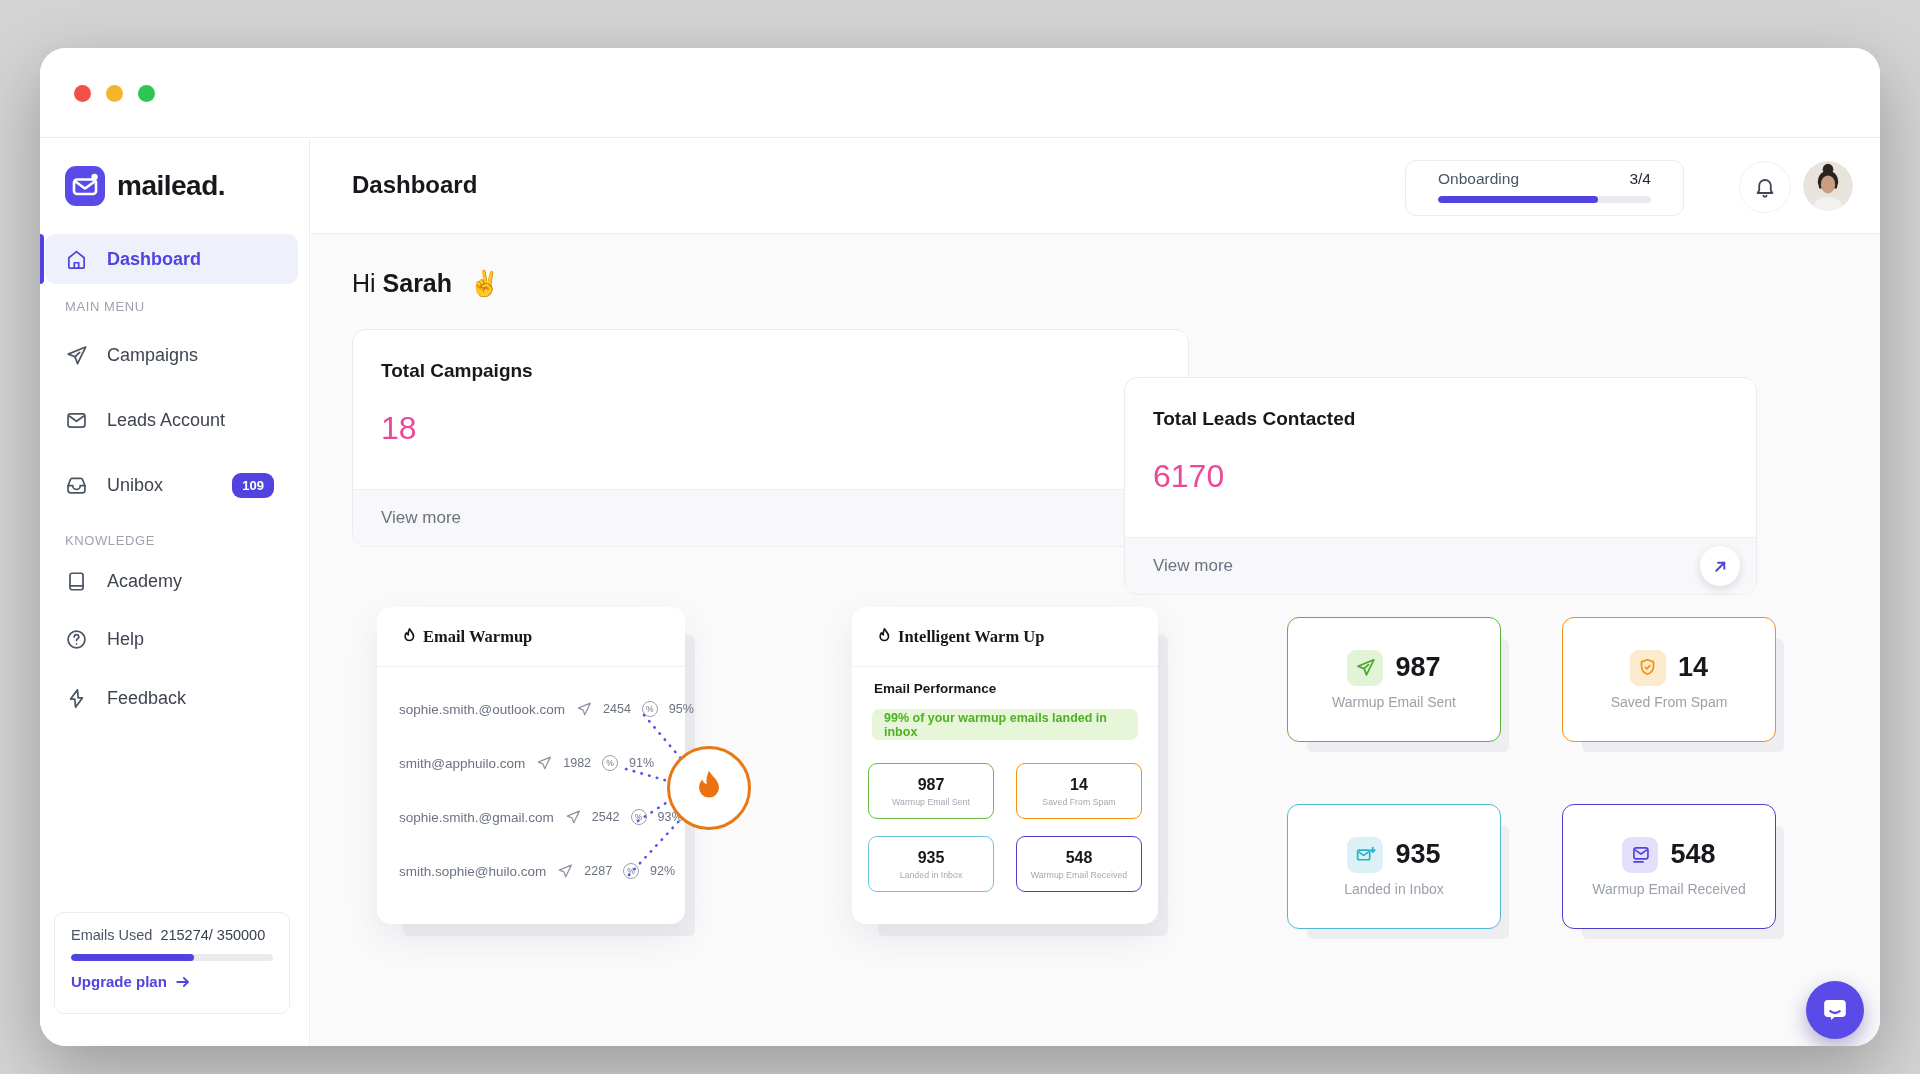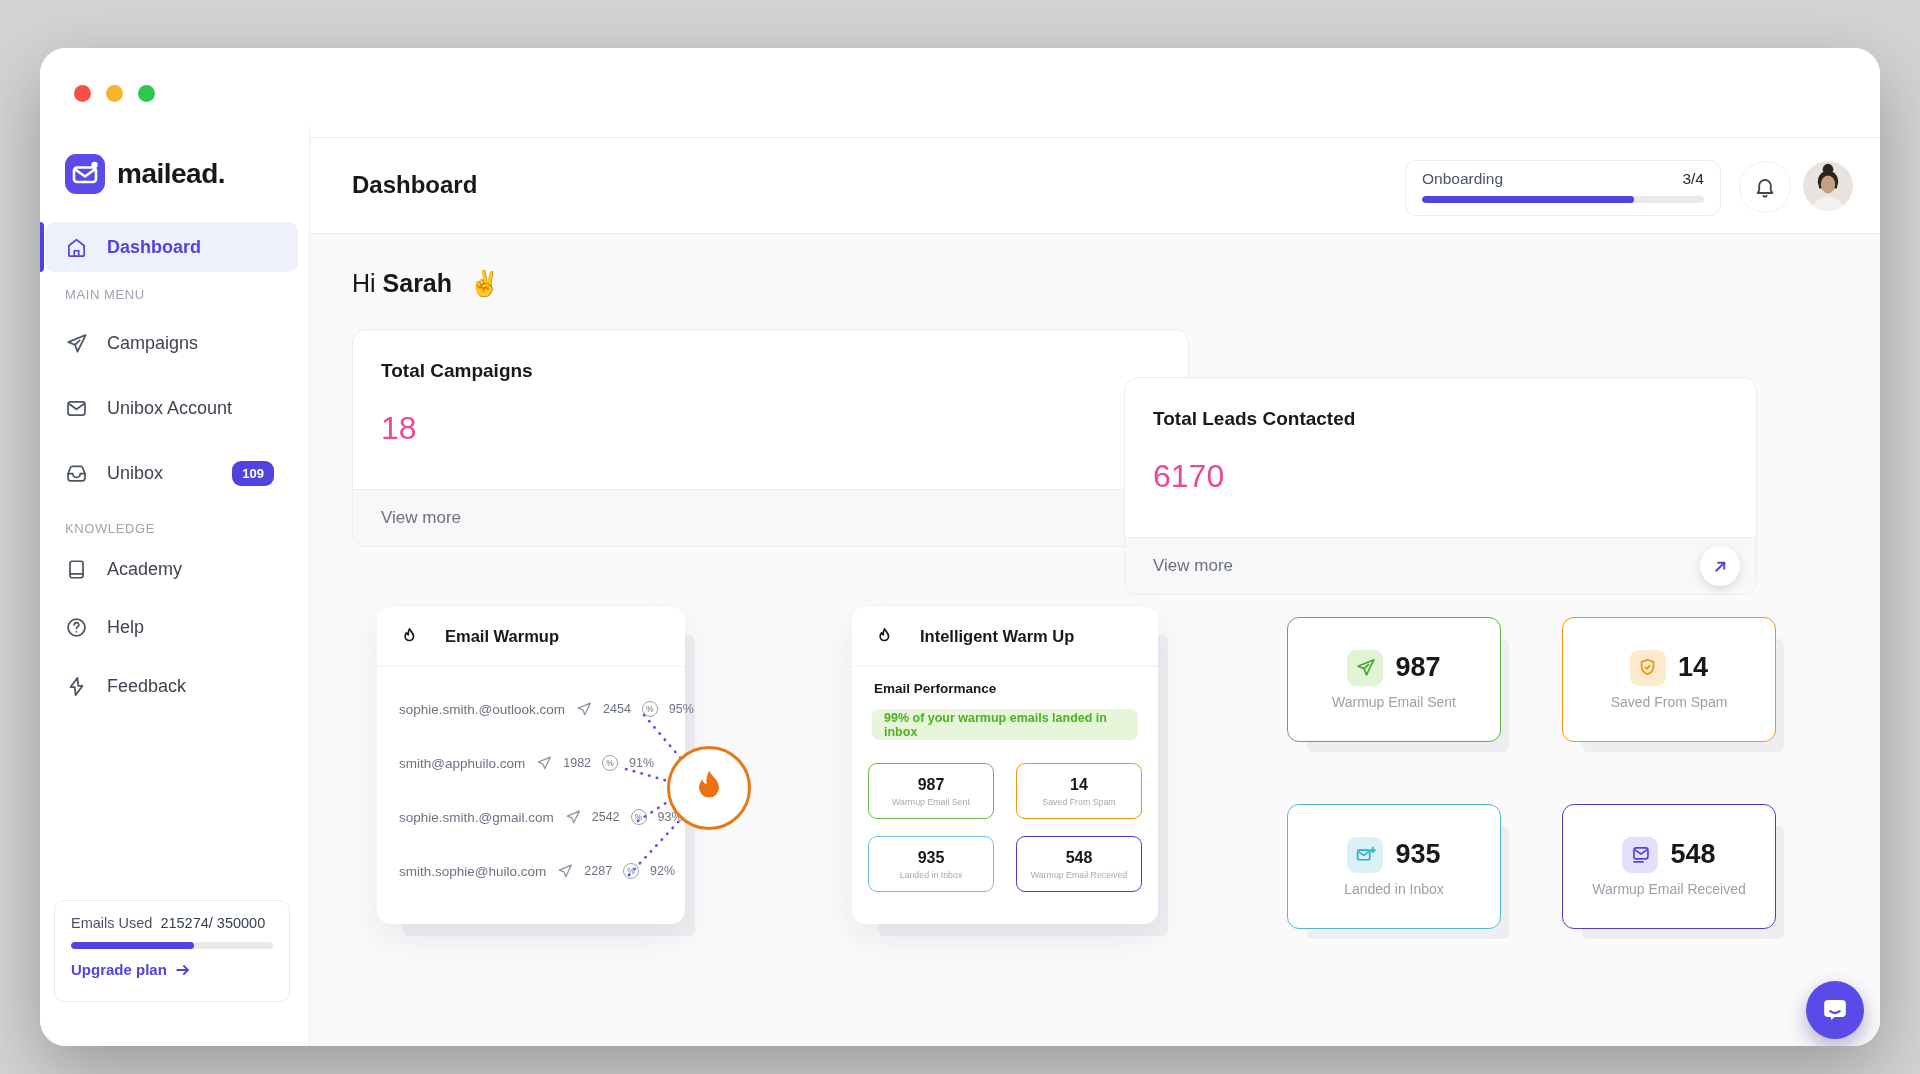--- a/index.html
+++ b/index.html
@@ -8,21 +8,21 @@
   .stage { position:relative; width:1920px; height:1074px; }
   .window { position:absolute; left:40px; top:48px; width:1840px; height:998px;
             background:#fff; border-radius:26px; box-shadow:0 24px 70px rgba(0,0,0,.28); overflow:hidden; }
 
   
   .topbar { position:absolute; left:0; top:0; width:100%; height:90px; background:#fff; border-bottom:1px solid #ededf0; }
   .dot { position:absolute; top:37px; width:17px; height:17px; border-radius:50%; }
   .dot.r { left:34px; } .dot.y { left:66px; } .dot.g { left:98px; }
 
   
-  .sidebar { position:absolute; left:0; top:79px; bottom:0; width:270px; background:#fff; border-right:1px solid #ededf0; }
+  .sidebar { position:absolute; left:0; top:91px; bottom:0; width:270px; background:#fff; border-right:1px solid #ededf0; }
   .logo { position:absolute; left:25px; top:27px; display:flex; align-items:center; gap:12px; }
   .logo-text { font-size:28px; font-weight:800; color:#17181c; letter-spacing:-0.5px; }
   .nav-item { position:absolute; left:5px; width:253px; height:50px; border-radius:10px;
               display:flex; align-items:center; gap:19px; padding-left:20px;
               font-size:18px; color:#3f4451; cursor:pointer; }
   .nav-item svg { width:23px; height:23px; color:#4b5563; flex:0 0 auto; }
   .nav-item.active { background:#eef0fb; color:#5143e0; font-weight:700; }
   .nav-item.active svg { color:#5143e0; }
   .active-bar { position:absolute; left:0; top:95px; width:4px; height:50px; background:#5143e0; border-radius:0 4px 4px 0; }
   .sec-label { position:absolute; left:25px; font-size:13px; letter-spacing:.6px; color:#9ca3af; }
@@ -35,22 +35,22 @@
   .usage-value { font-size:14.5px; color:#374151; }
   .meter { margin-top:11px; height:7px; background:#e9e9ee; border-radius:4px; overflow:hidden; }
   .meter > div { height:100%; background:#5143e0; border-radius:4px; }
   .upgrade { margin-top:12px; display:flex; align-items:center; gap:8px; font-size:15px; font-weight:700; color:#5143e0; cursor:pointer; }
   .upgrade svg { width:16px; height:16px; }
 
   
   .main { position:absolute; left:271px; top:91px; right:0; bottom:0; background:#fafafb; }
   .main-header { position:absolute; left:0; top:0; width:100%; height:95px; background:#fff; border-bottom:1px solid #ededf0; }
   .page-title { position:absolute; left:41px; top:32px; font-size:24px; font-weight:700; color:#17181c; }
-  .onboard { position:absolute; left:1094px; top:21px; width:316px; height:56px; border:1px solid #ececf0;
-             border-radius:11px; background:#fff; padding:9px 16px 0; }
+  .onboard { position:absolute; left:1094px; top:21px; width:279px; height:56px; border:1px solid #ececf0;
+             border-radius:11px; background:#fff; padding:9px 32px 0; }
   .onboard-row { display:flex; justify-content:space-between; align-items:center; }
   .onboard-label { font-size:15.5px; color:#4b5563; }
   .onboard-val { font-size:15.5px; color:#1f2430; }
   .onboard .meter { margin-top:8px; }
   .bell-btn { position:absolute; left:1428px; top:22px; width:52px; height:52px; border-radius:50%;
               border:1px solid #f0f0f3; background:#fff; display:flex; align-items:center; justify-content:center; cursor:pointer; }
   .bell-btn svg { width:24px; height:24px; color:#3f4451; }
   .avatar { position:absolute; left:1492px; top:22px; width:50px; height:50px; border-radius:50%; overflow:hidden; cursor:pointer; }
 
   .greeting { position:absolute; left:41px; top:130px; font-size:25px; color:#17181c; }
@@ -69,21 +69,21 @@
   .viewmore { font-size:17px; color:#6b7280; cursor:pointer; }
   .arrow-btn { width:40px; height:40px; border-radius:50%; background:#fff; box-shadow:0 3px 10px rgba(30,30,60,.14);
                display:flex; align-items:center; justify-content:center; cursor:pointer; }
   .arrow-btn svg { width:17px; height:17px; color:#5143e0; }
 
   
   .wcard { position:absolute; background:#fff; border-radius:14px;
            box-shadow:0 14px 34px rgba(90,90,120,.10), 18px 20px 0 -8px #eeeef2; }
   .wcard.email { left:66px; top:468px; width:308px; height:317px; }
   .wcard.intel { left:541px; top:468px; width:306px; height:317px; }
-  .wcard-head { height:60px; border-bottom:1px solid #f0f0f3; display:flex; align-items:center; gap:25px; padding-left:22px; }
+  .wcard-head { height:60px; border-bottom:1px solid #f0f0f3; display:flex; align-items:center; gap:3px; padding-left:22px;font-family:Liberation Serif, serif; }
   .wcard-head svg { width:21px; height:21px; color:#17181c; }
   .wcard-title { font-size:16.5px; font-weight:700; color:#17181c; }
 
   .acct-rows { padding:28px 12px 0 22px; display:flex; flex-direction:column; gap:26px; }
   .acct-row { display:flex; align-items:center; gap:11px; height:28px; }
   .acct-email { font-size:13.5px; color:#6b7280; }
   .acct-row svg { width:16px; height:16px; color:#8d95a2; flex:0 0 auto; }
   .acct-num { font-size:12.5px; color:#6b7280; }
   .pct-circ { width:16px; height:16px; border:1.3px solid #9aa1ad; border-radius:50%; color:#6b7280;
               font-size:8.5px; display:flex; align-items:center; justify-content:center; flex:0 0 auto; }
@@ -170,21 +170,21 @@
             <path d="m10.4 13.3 5-4.6"></path>
         </svg>
         <span>Campaigns</span>
       </div>
 
       <div class="nav-item" style="top:256px">
         <svg viewBox="0 0 24 24" fill="none" stroke="currentColor" stroke-width="1.8" stroke-linecap="round" stroke-linejoin="round">
           <rect x="3.2" y="5.2" width="17.6" height="13.6" rx="2.4"></rect>
             <path d="m4.8 7.6 7.2 5.2 7.2-5.2"></path>
         </svg>
-        <span>Unibox Account</span>
+        <span>Leads Account</span>
       </div>
 
       <div class="nav-item" style="top:321px">
         <svg viewBox="0 0 24 24" fill="none" stroke="currentColor" stroke-width="1.8" stroke-linecap="round" stroke-linejoin="round">
           <path d="M20.8 12.2V17a2.6 2.6 0 0 1-2.6 2.6H5.8A2.6 2.6 0 0 1 3.2 17v-4.8"></path>
           <path d="M3.2 12.2 5.7 5.8a2 2 0 0 1 1.9-1.3h8.8a2 2 0 0 1 1.9 1.3l2.5 6.4"></path>
           <path d="M3.2 12.2h4.9a3.9 3.9 0 0 0 7.8 0h4.9"></path>
         </svg>
         <span>Unibox</span>
         <span class="badge">109</span>

